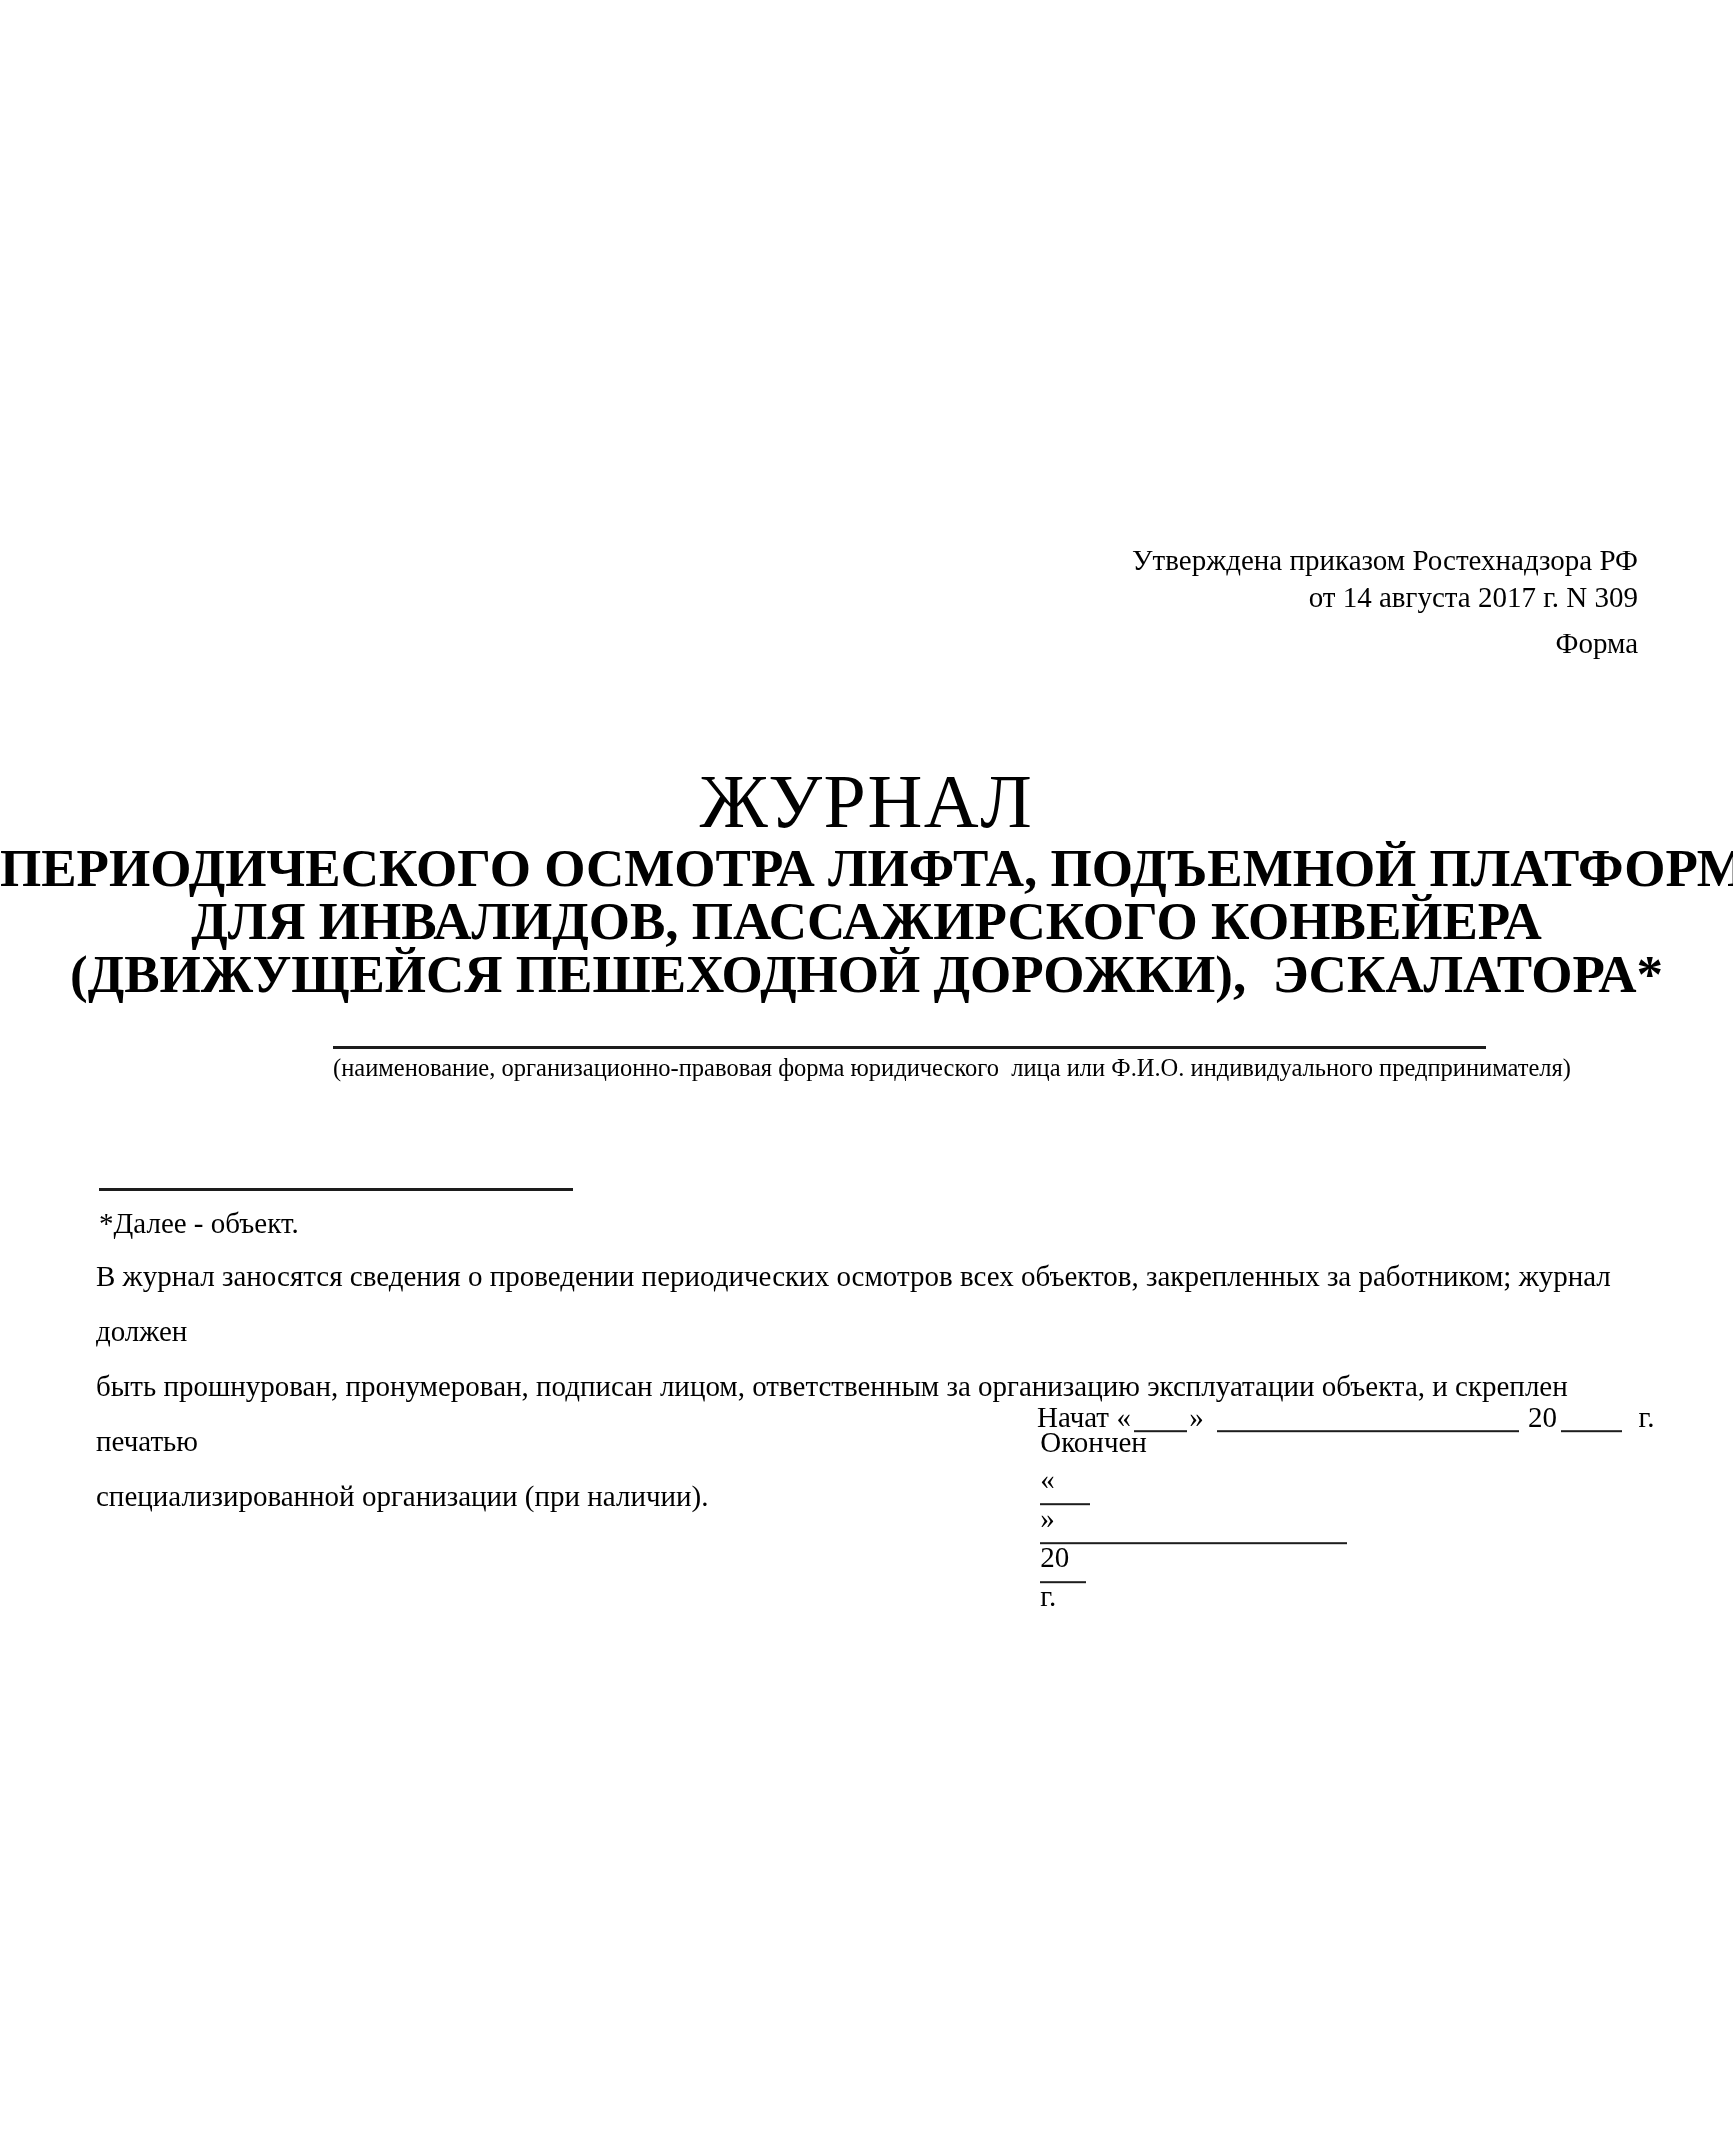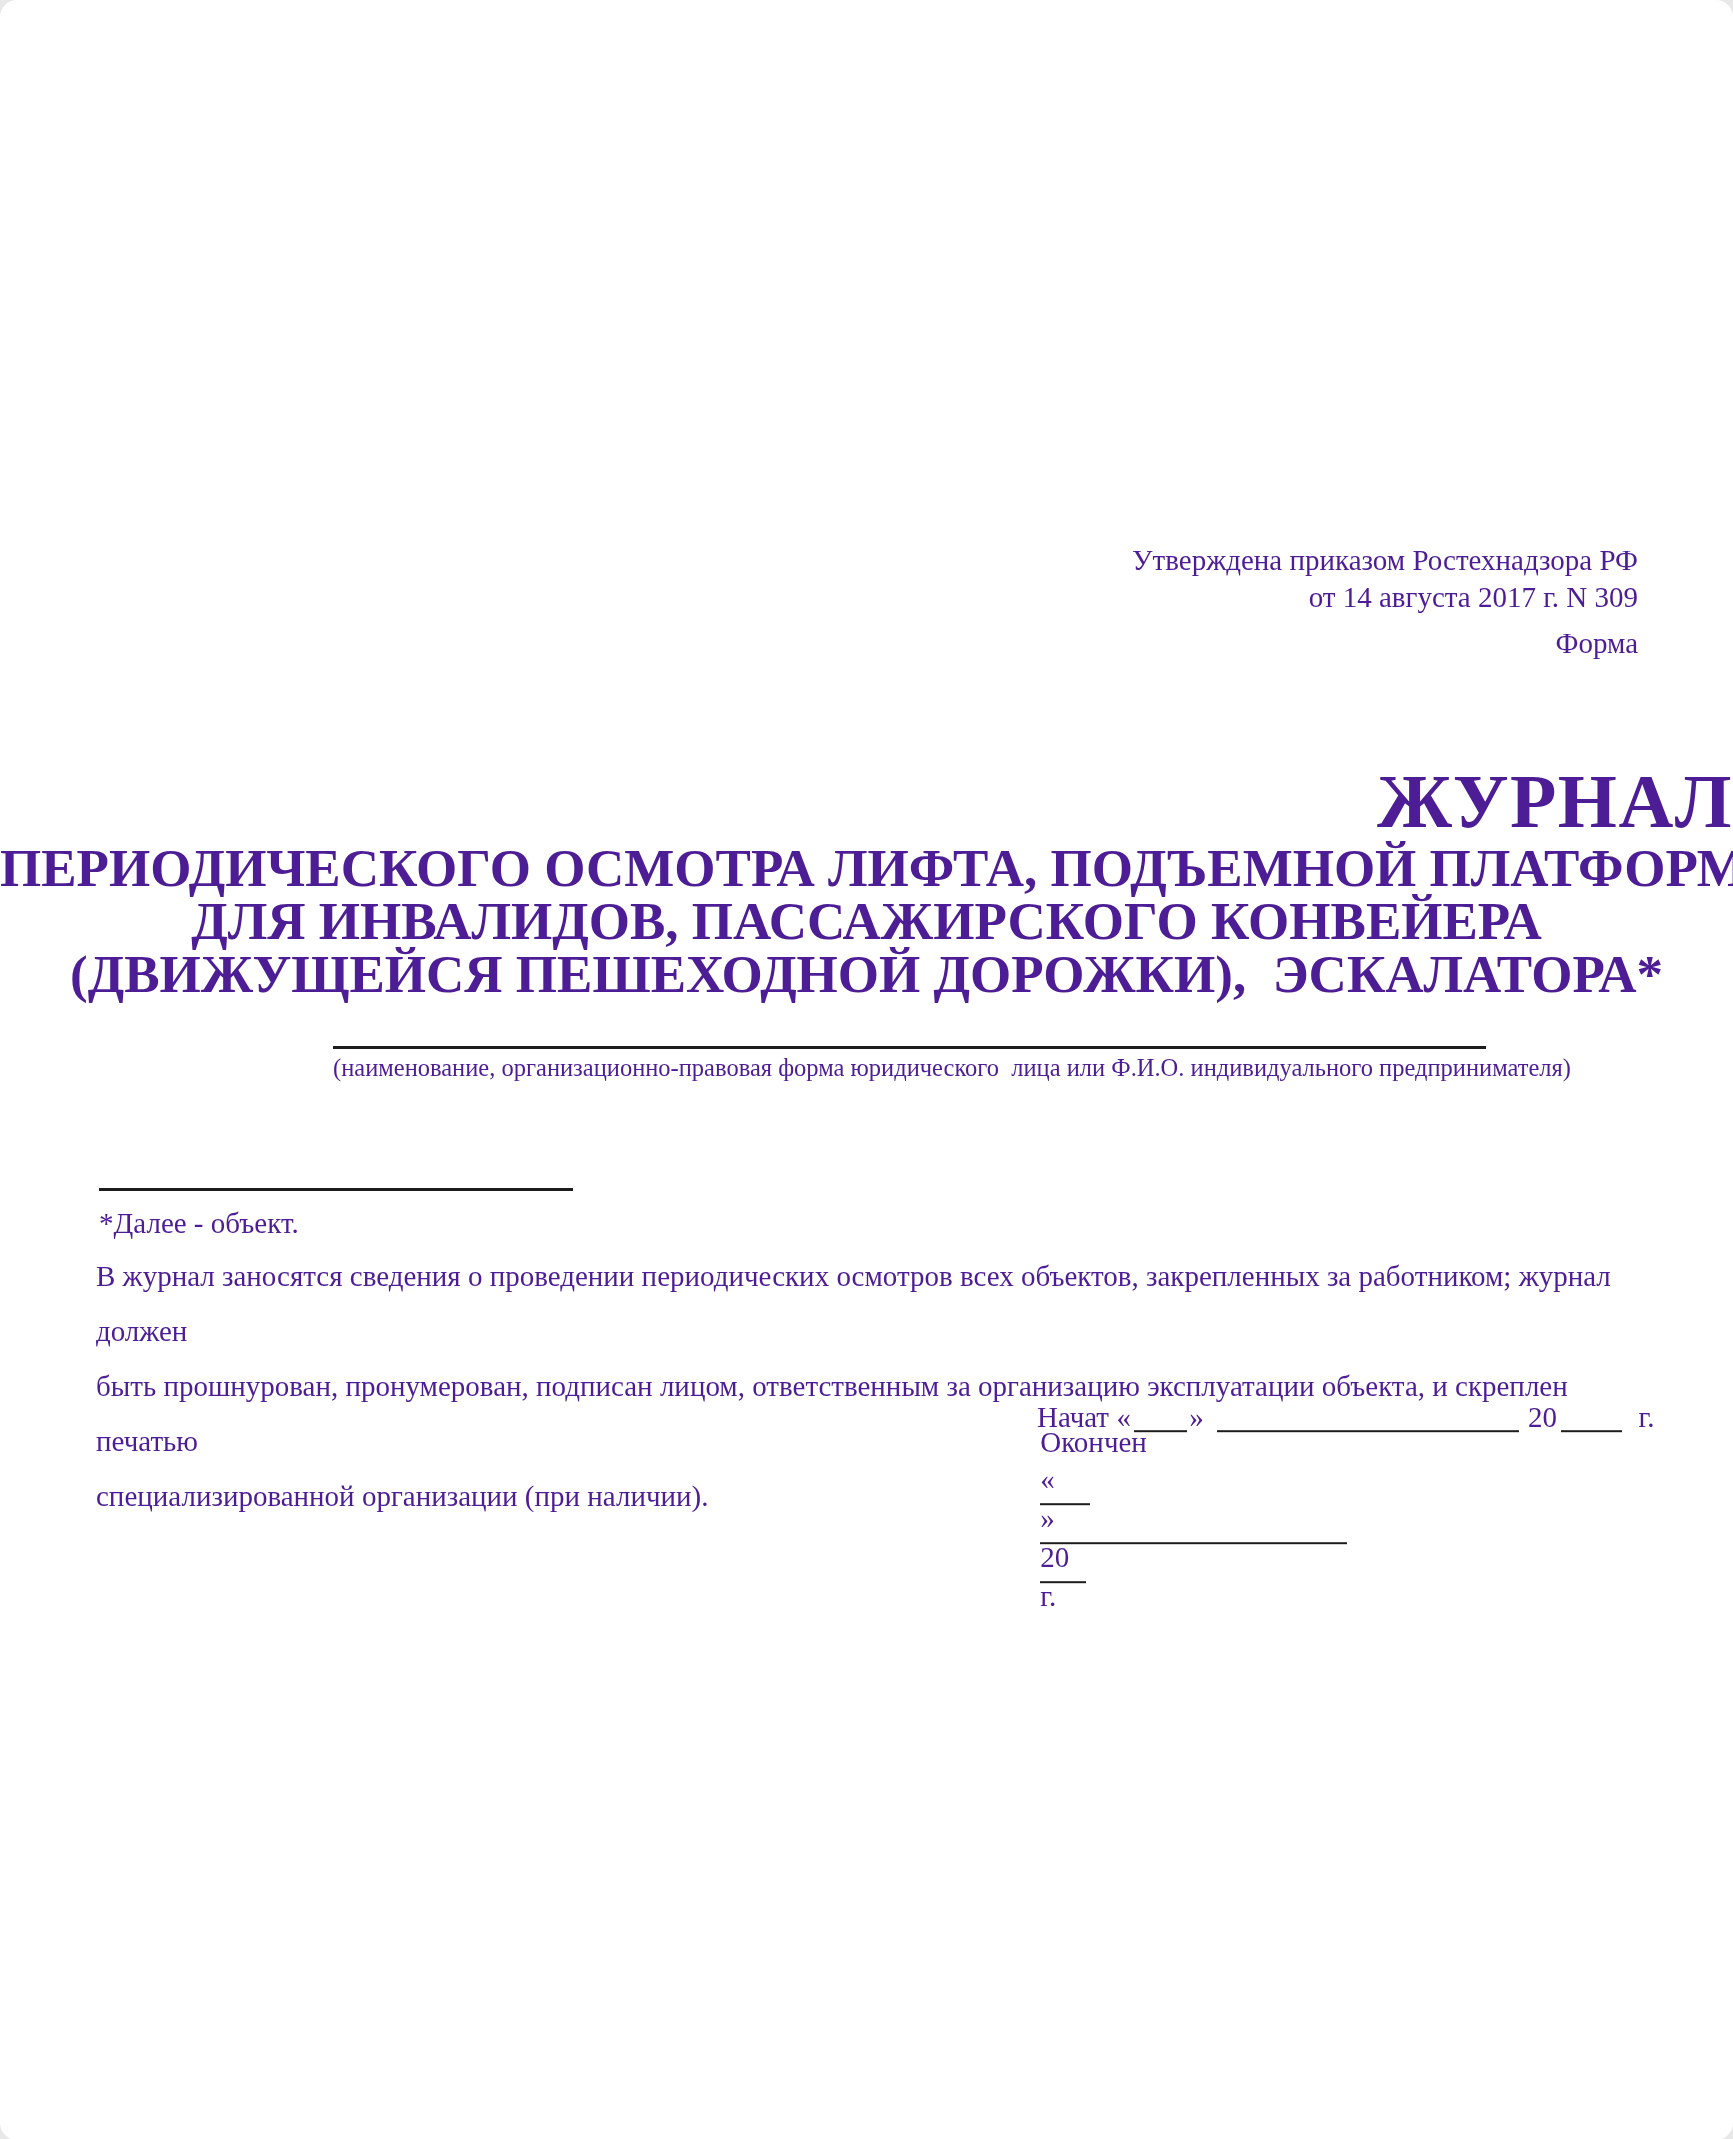--- a/index.html
+++ b/index.html
@@ -5,24 +5,23 @@
   html, body {
     margin: 0;
     padding: 0;
     background: #e8e8e8;
   }
   .page {
     position: relative;
     width: 1733px;
     height: 2140px;
     background: #ffffff;
-    color: #4c1d95;
+    color: #000000;
     font-family: "Liberation Serif", "DejaVu Serif", serif;
     overflow: hidden;
-    border-radius: 17px;
   }
   .pre { white-space: pre; }
 
   
   .approval {
     position: absolute;
     top: 542px;
     right: 95px;
     text-align: right;
     font-size: 29px;
@@ -30,24 +29,24 @@
   }
   .approval .forma { margin-top: 9px; }
 
   
   .title {
     position: absolute;
     top: 763px;
     left: 0;
     width: 100%;
     margin: 0;
-    text-align: right;
+    text-align: center;
     font-size: 76px;
     line-height: 76px;
-    font-weight: bold;
+    font-weight: normal;
     letter-spacing: 1.5px;
   }
   .subtitle {
     position: absolute;
     top: 842px;
     left: 0;
     width: 100%;
     text-align: center;
     font-size: 53px;
     line-height: 53px;

